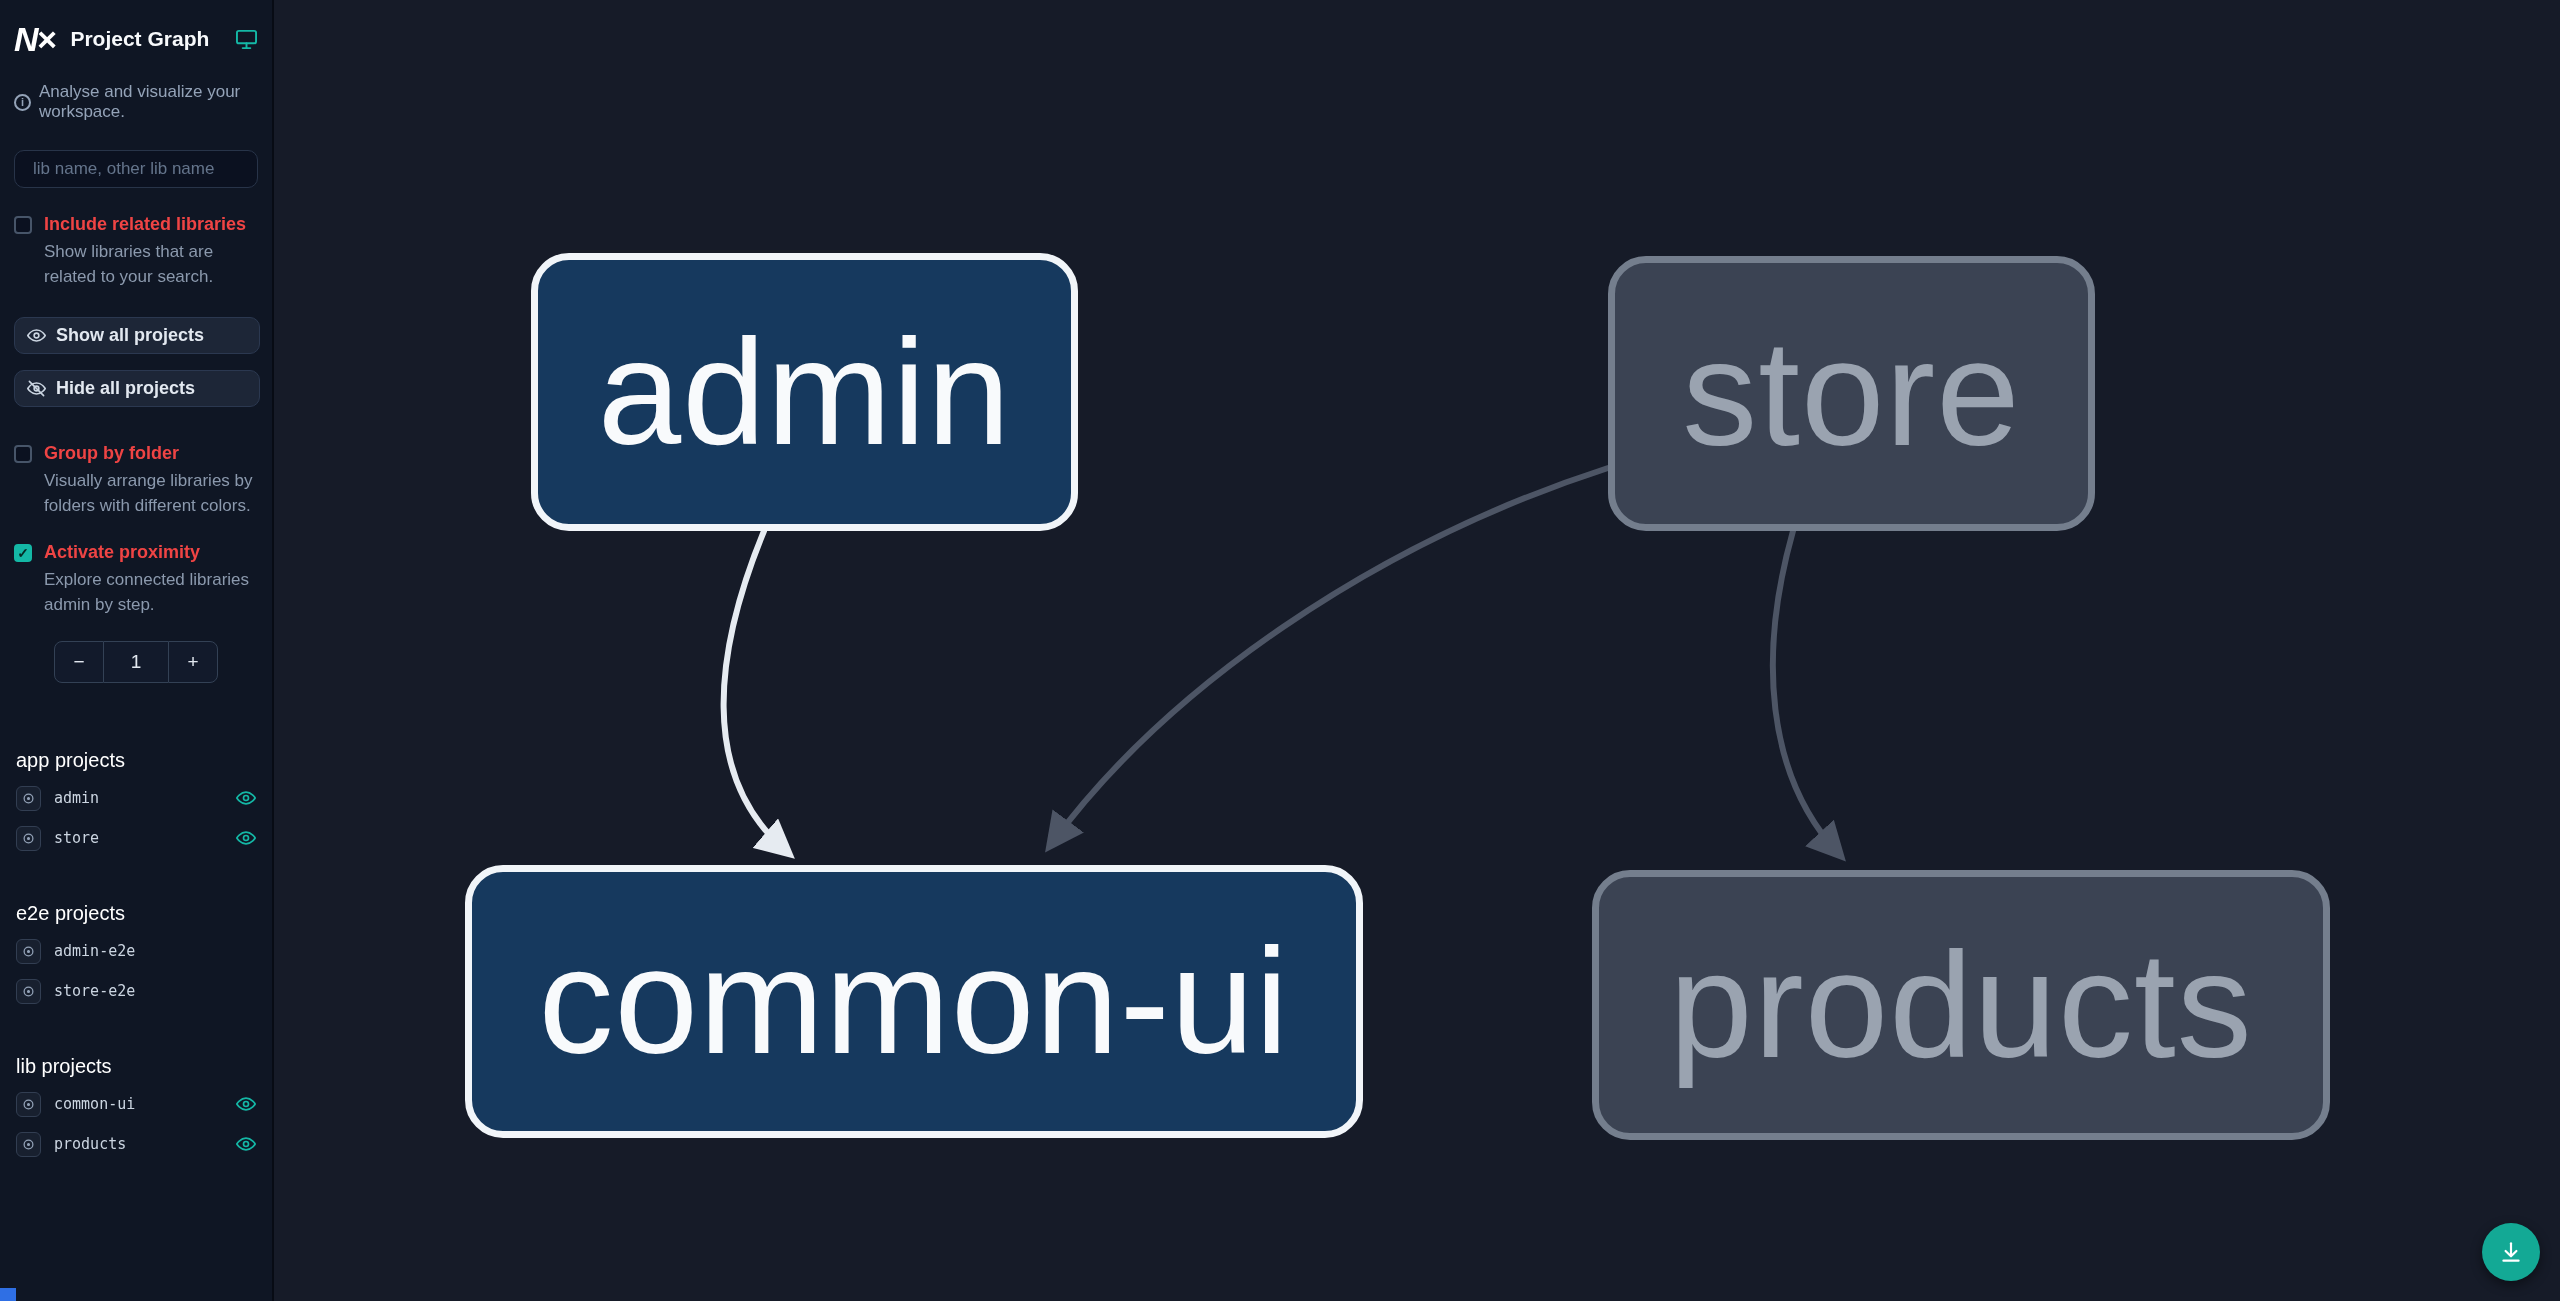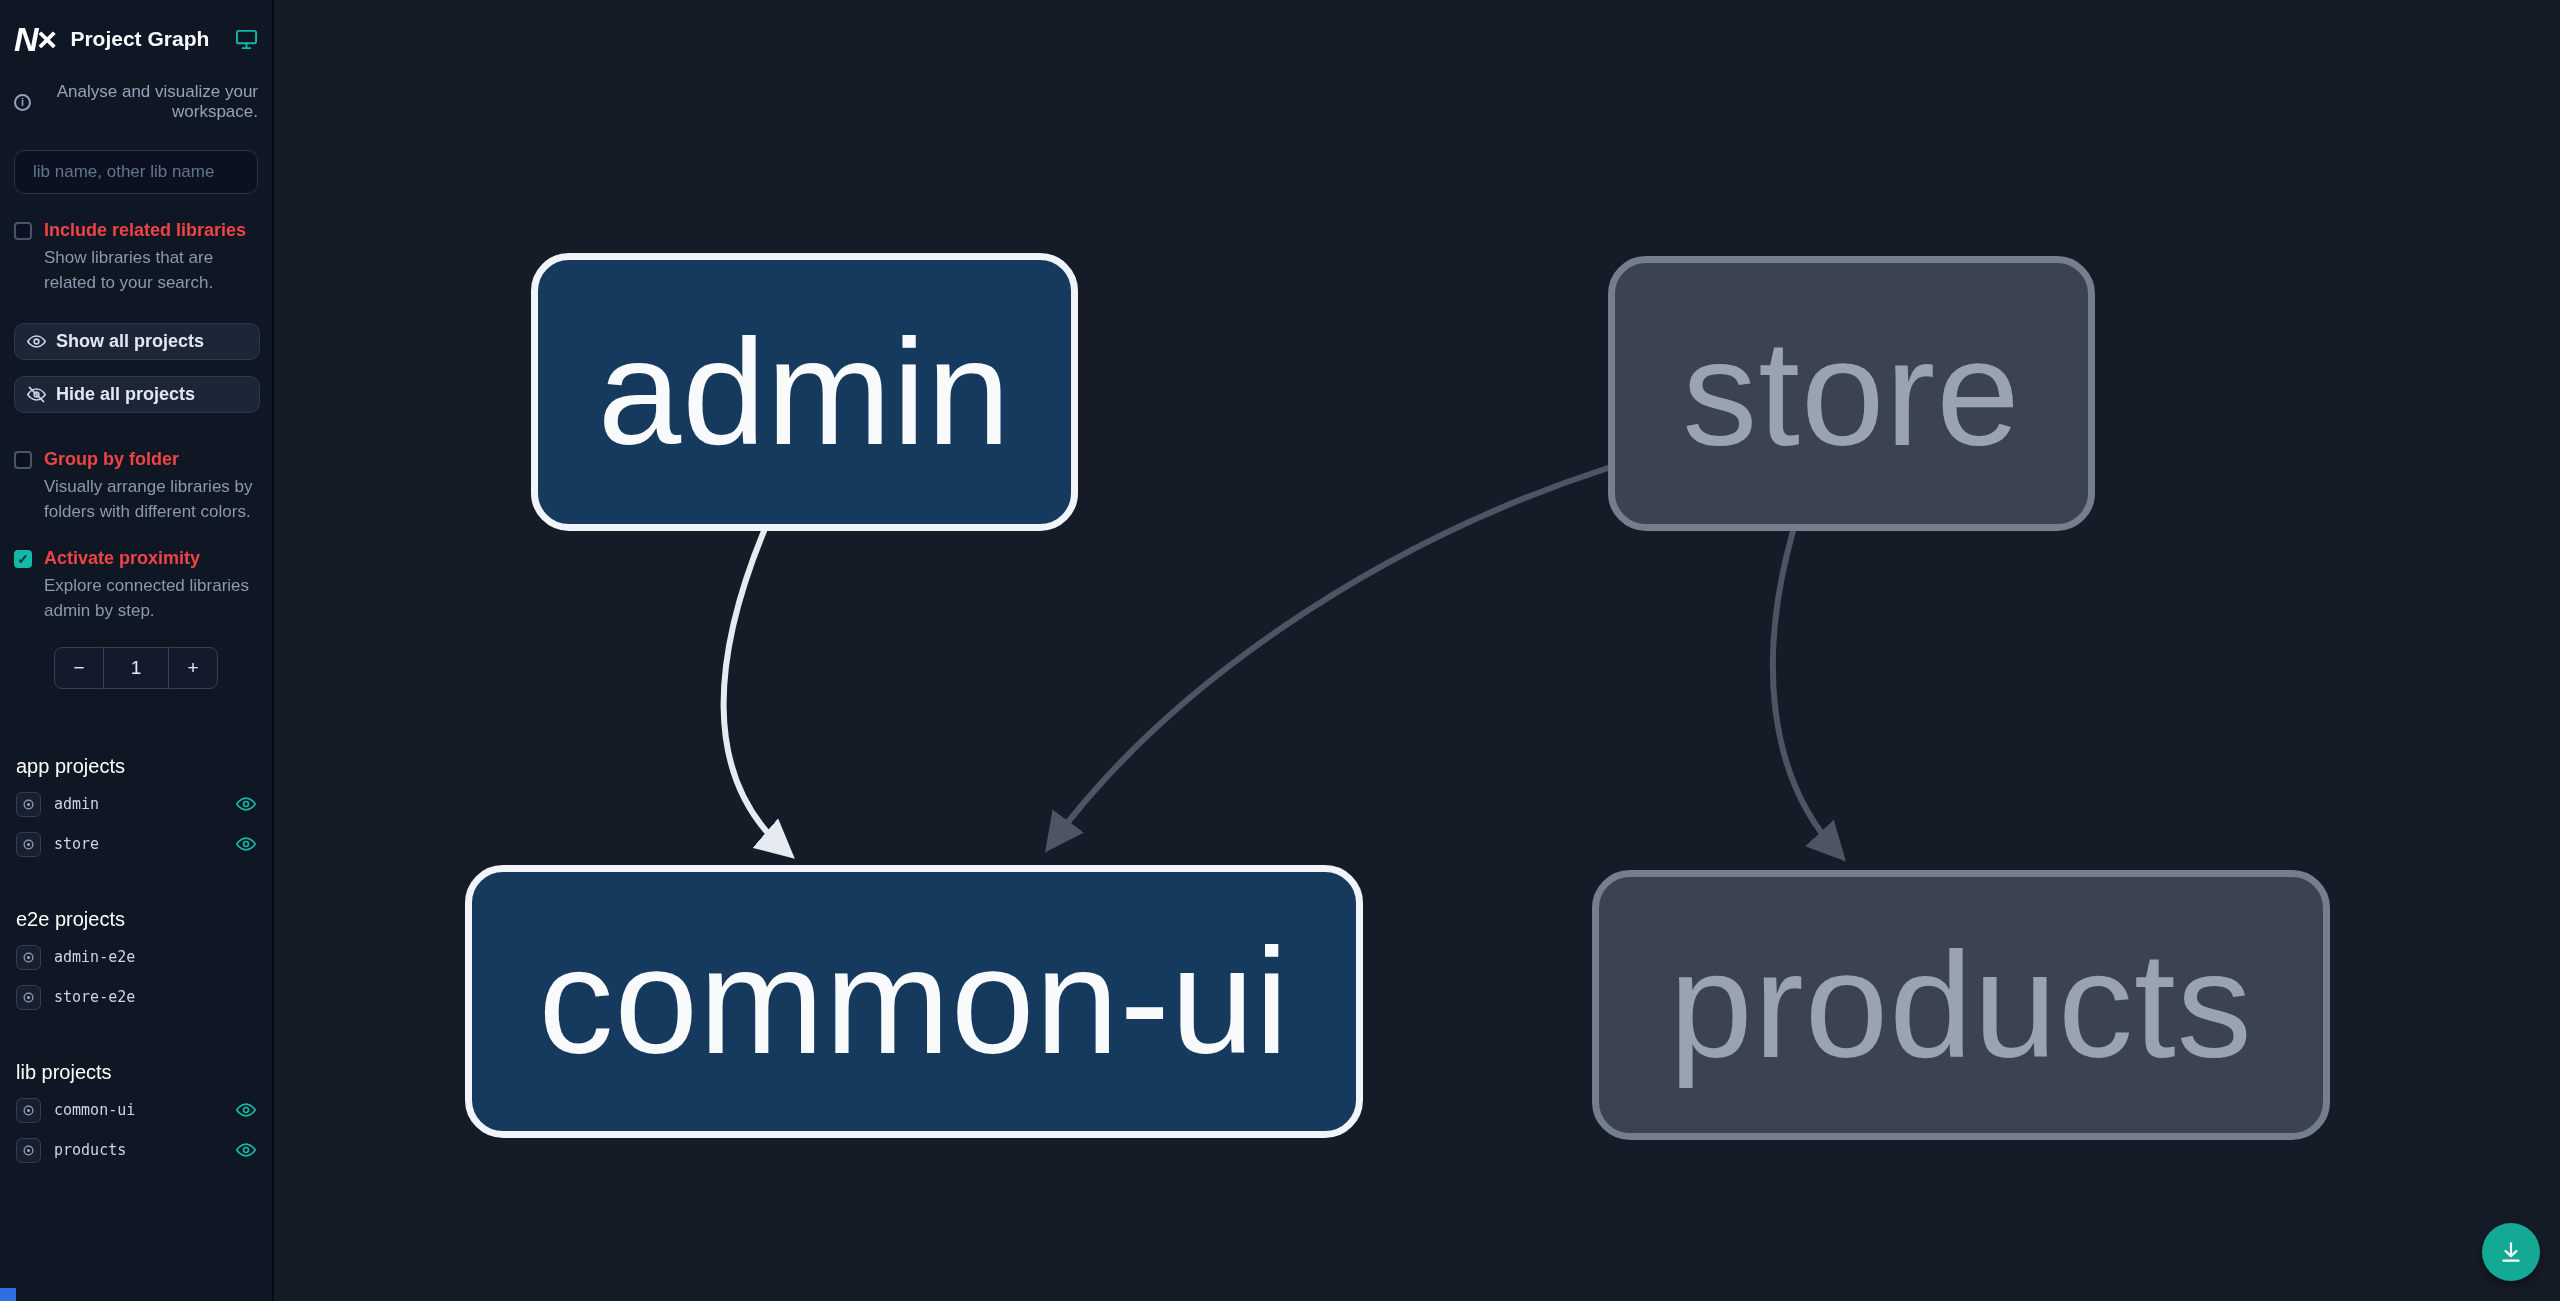--- a/index.html
+++ b/index.html
@@ -25,24 +25,24 @@
   .sb-title { margin-left:16px; font-size:21px; font-weight:700; color:#f8fafc; }
   .sb-header .spacer { flex:1; }
   .display-icon svg { display:block; }
 
   .info-row { display:flex; align-items:center; gap:8px; padding:4px 14px 0 14px; }
   .info-icon {
     width:17px; height:17px; border:2px solid #94a3b8; border-radius:50%;
     color:#94a3b8; font-size:11px; display:flex; align-items:center; justify-content:center;
     font-weight:700; flex:0 0 auto;
   }
-  .info-text { font-size:17px; color:#94a3b8;text-align:right; }
+  .info-text { font-size:17px; color:#94a3b8; }
 
   .search-box {
-    margin:28px 14px 0 14px; height:44px; display:flex; align-items:center;
+    margin:28px 14px 0 14px; height:38px; display:flex; align-items:center;
     background:#0b1120; border:1px solid #283449; border-radius:10px; padding:0 10px; gap:8px;
   }
   .search-box input {
     flex:1; background:transparent; border:none; outline:none;
     color:#cbd5e1; font-size:17px; font-family:"Liberation Sans", sans-serif;
   }
   .search-box input::placeholder { color:#64748b; }
 
   .check-row { display:flex; gap:12px; padding:0 14px; margin-top:26px; cursor:pointer; }
   .cb {

